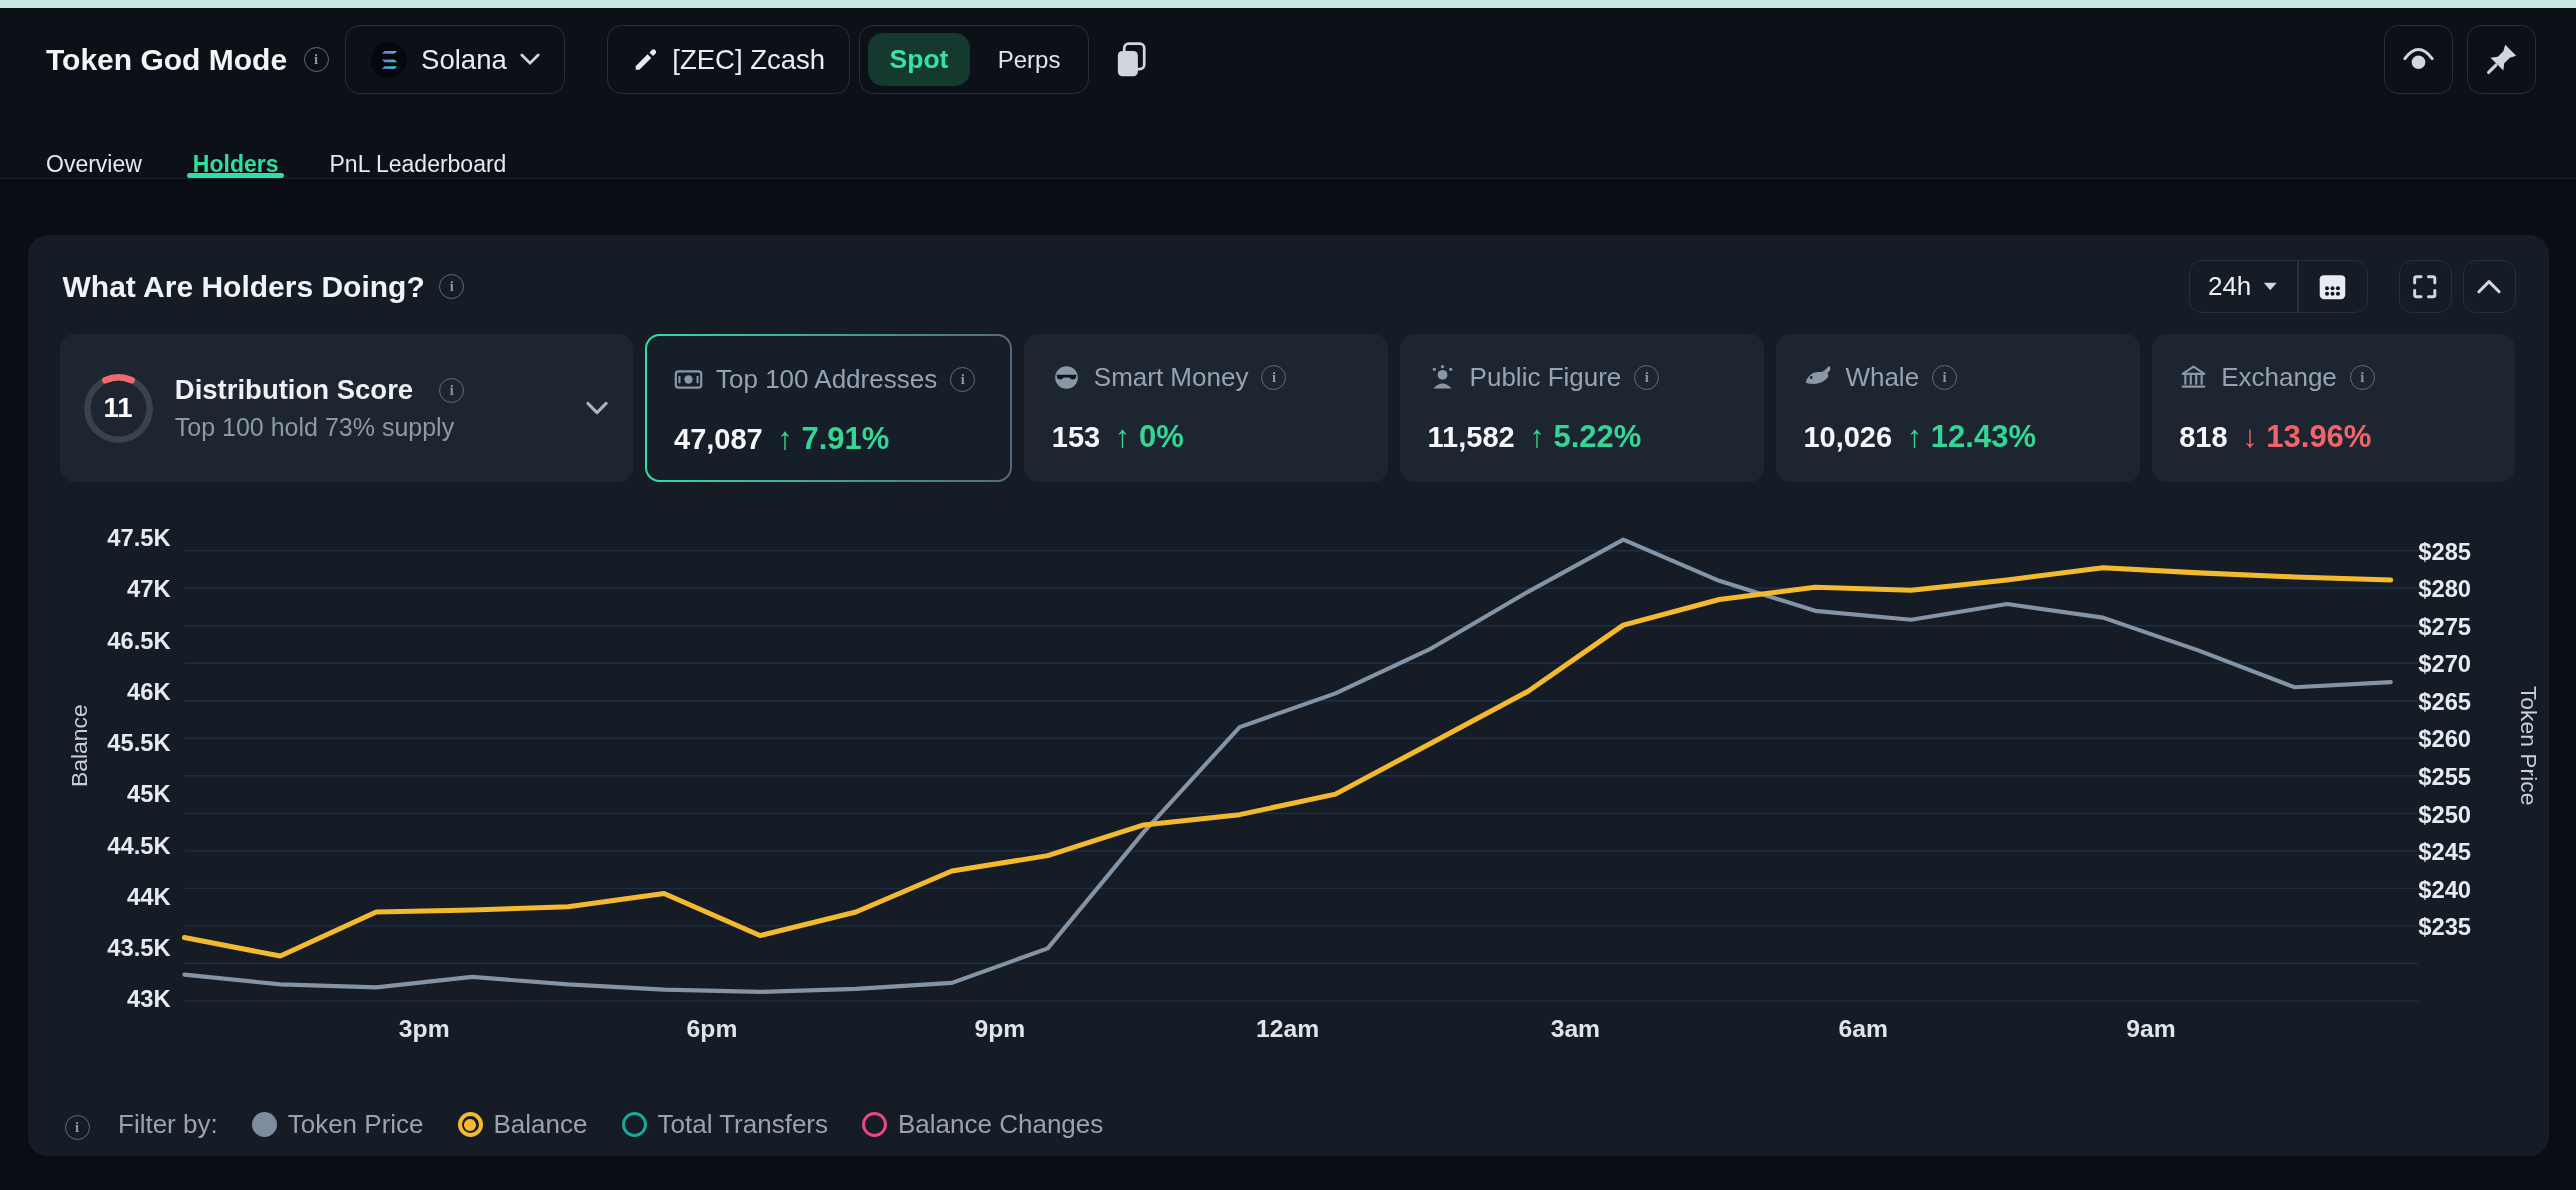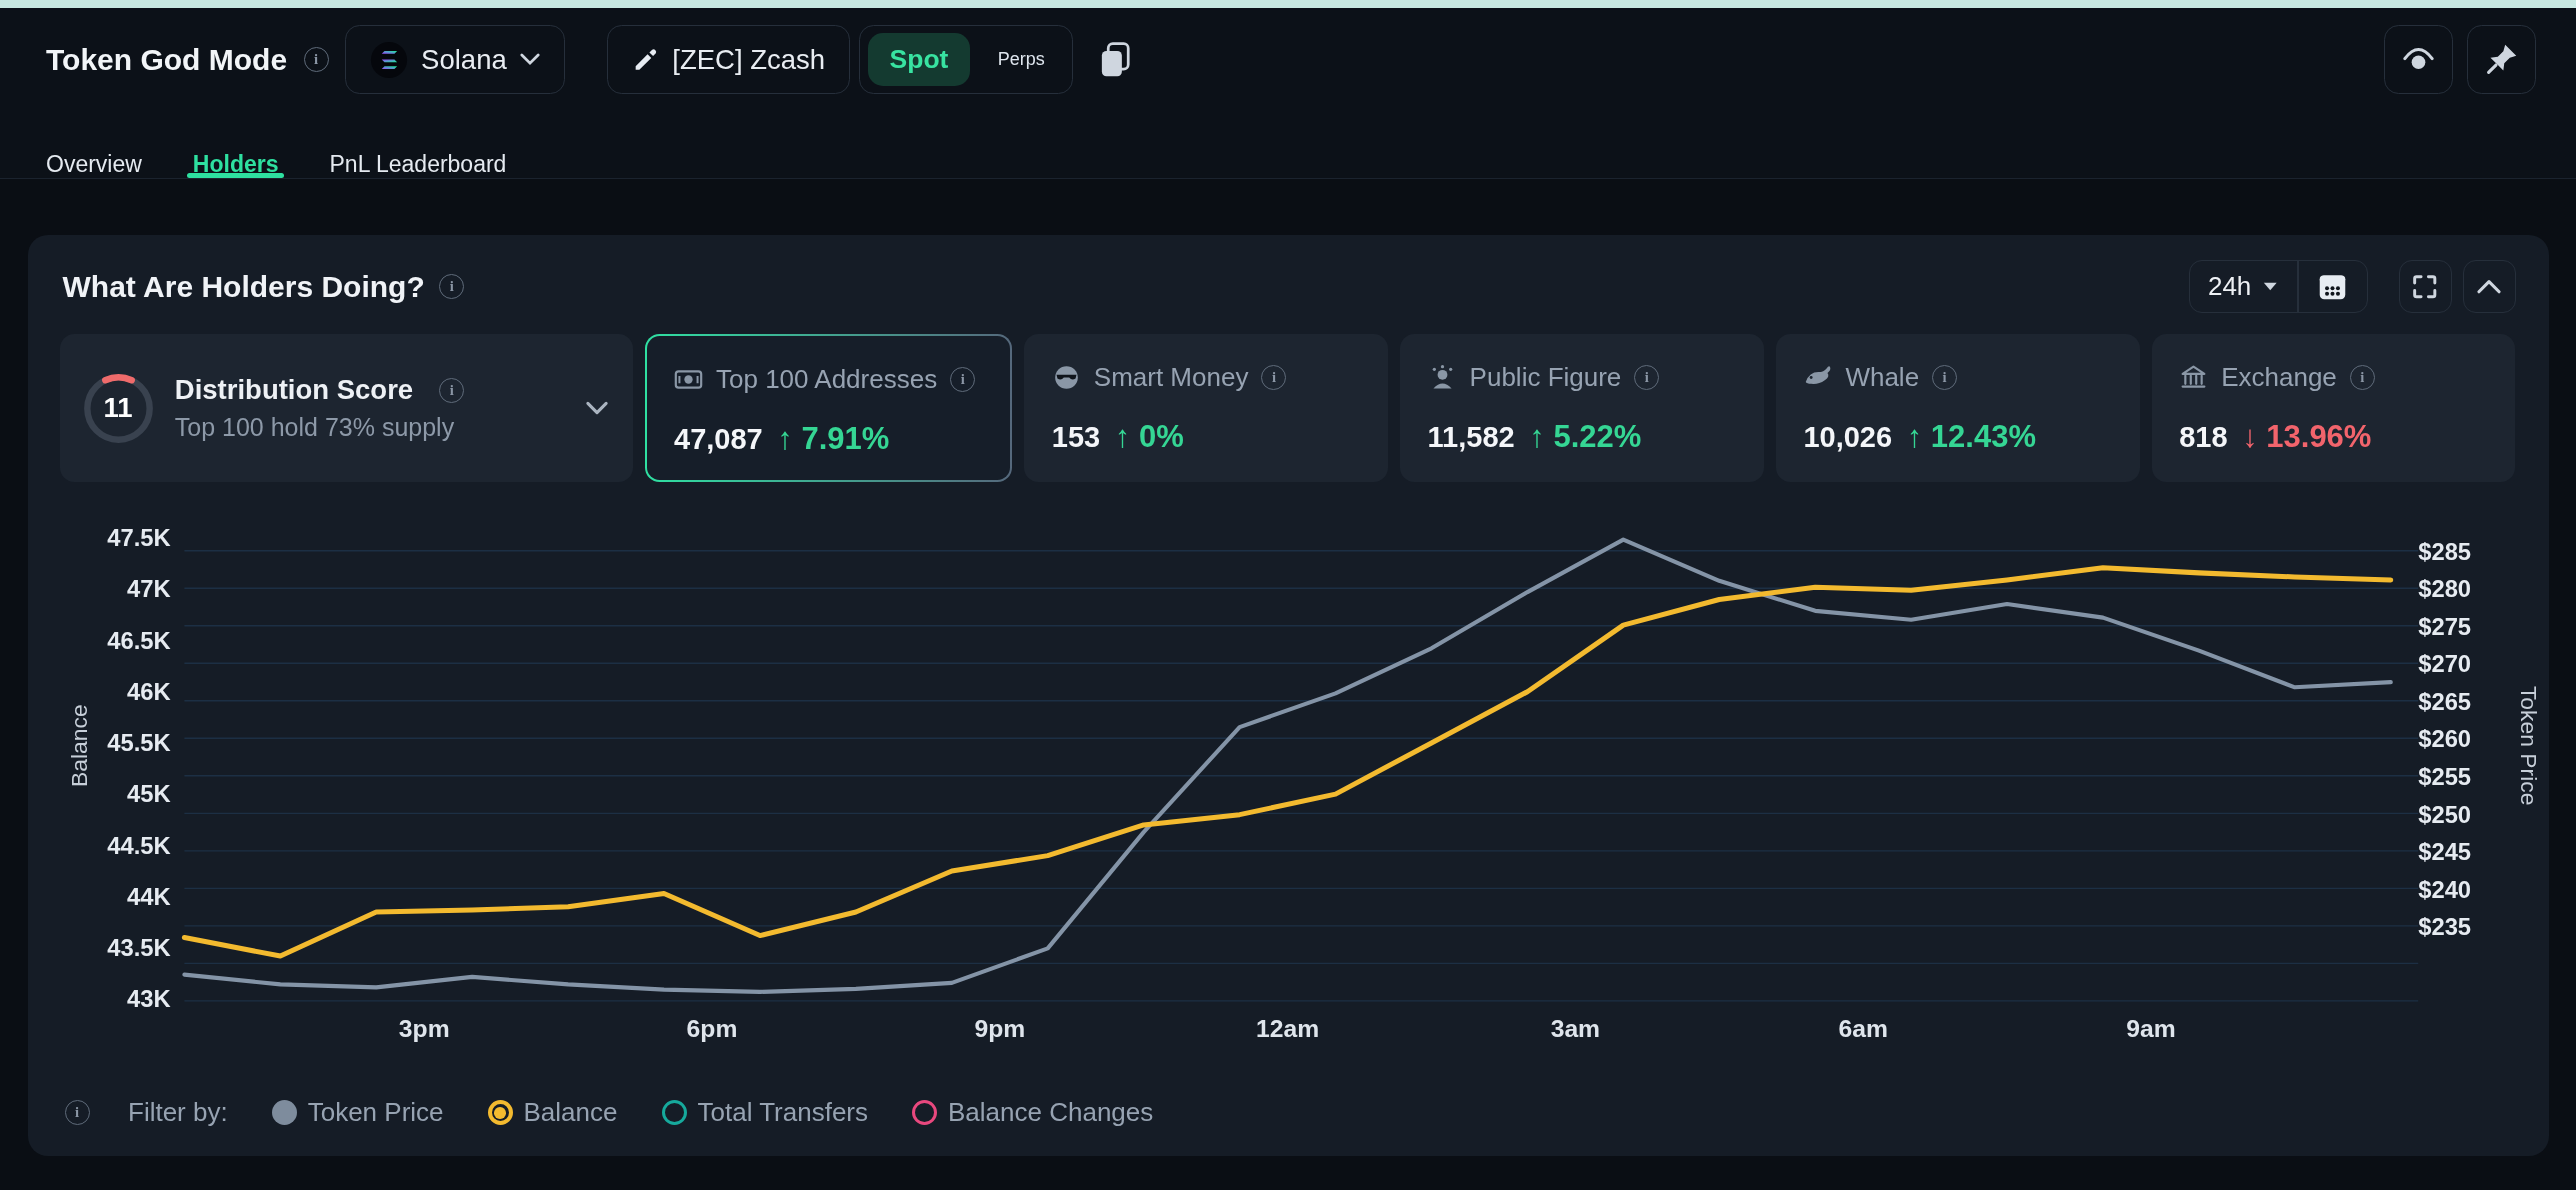--- a/index.html
+++ b/index.html
@@ -14,21 +14,21 @@
           align-items:center; justify-content:center; color:#8b96a5; flex:none; }
   .info::after { content:"i"; font-size:14.6px; font-weight:600; font-family:"Liberation Serif",serif; }
   .h-info { margin-left:16.5px; }
   .pillbtn { display:flex; align-items:center; gap:13px; height:69px; border:1.8px solid #262f3b;
              border-radius:14.6px; padding:0 24px; font-size:27.5px; color:#e9edf2; background:transparent; cursor:pointer; }
   .zec { margin-left:42px; }
   .sol { margin-left:16.5px; }
   .mkt { margin-left:9.2px; padding:0 7.3px 0 0; gap:0; }
   .spot-pill { background:#143a30; color:#38e3a1; font-weight:700; font-size:26.5px;
                border-radius:15px; padding:11px 22px; margin:0 7.3px; }
-  .perps { font-size:18px; color:#dfe6ee; padding:0 20px; }
+  .perps { font-size:24px; color:#dfe6ee; padding:0 20px; }
   .copybtn { margin-left:24px; background:none; border:none; cursor:pointer; display:flex; }
   .h-spacer { flex:1; }
   .sqbtn { width:69px; height:69px; border:1.8px solid #262f3b; border-radius:14.6px; background:transparent;
            display:flex; align-items:center; justify-content:center; cursor:pointer; flex:none; }
   .h-right { display:flex; gap:13.7px; align-items:center; }
   .feedback { display:flex; align-items:center; gap:13px; height:69px; border:1.8px solid #262f3b;
               border-radius:14.6px; padding:0 24px; font-size:27.5px; color:#e9edf2; background:transparent; cursor:pointer; }
   
   .tabs { height:68px; background:#0c1118; display:flex; align-items:stretch; padding:0 46px; gap:51px;
           border-bottom:1.8px solid #1b232e; }
@@ -71,22 +71,22 @@
                         border:2.7px solid transparent; }
   .sc-head { display:flex; align-items:center; gap:13px; }
   .sc-title { font-size:26px; color:#97a3b2; }
   .sc-val-row { display:flex; align-items:baseline; gap:14.6px; margin-top:26px; }
   .sc-value { font-size:29px; font-weight:700; color:#f4f6f9; }
   .sc-change { font-size:31px; font-weight:600; }
   .sc-change.up { color:#35d694; } .sc-change.down { color:#f2646c; }
   
   .chart-svg { position:absolute; left:0; top:271px; }
   
-  .legend { position:absolute; left:37px; top:850px; height:55px; display:flex; align-items:center;
-            gap:44px; font-size:26px; color:#97a3b2; }
+  .legend { position:absolute; left:37px; top:850px; height:55px; display:flex; align-items:flex-end;
+            gap:34px; font-size:26px; color:#97a3b2; }
   .lg-label { margin-left:-5.5px; }
   .lg-item { display:flex; align-items:center; gap:11px; cursor:pointer; }
   .swatch { width:25px; height:25px; border-radius:50%; flex:none; }
   .swatch.solid { background:#7e8c9d; }
   .swatch.ring { border:3.7px solid; background:transparent; }
   .swatch.radio { border:4.6px solid; background:transparent; position:relative; }
   .swatch.radio::after { content:""; position:absolute; inset:2.7px; border-radius:50%; background:currentColor; }
   text { font-family:"Liberation Sans", sans-serif; }
 </style>
 </head>

